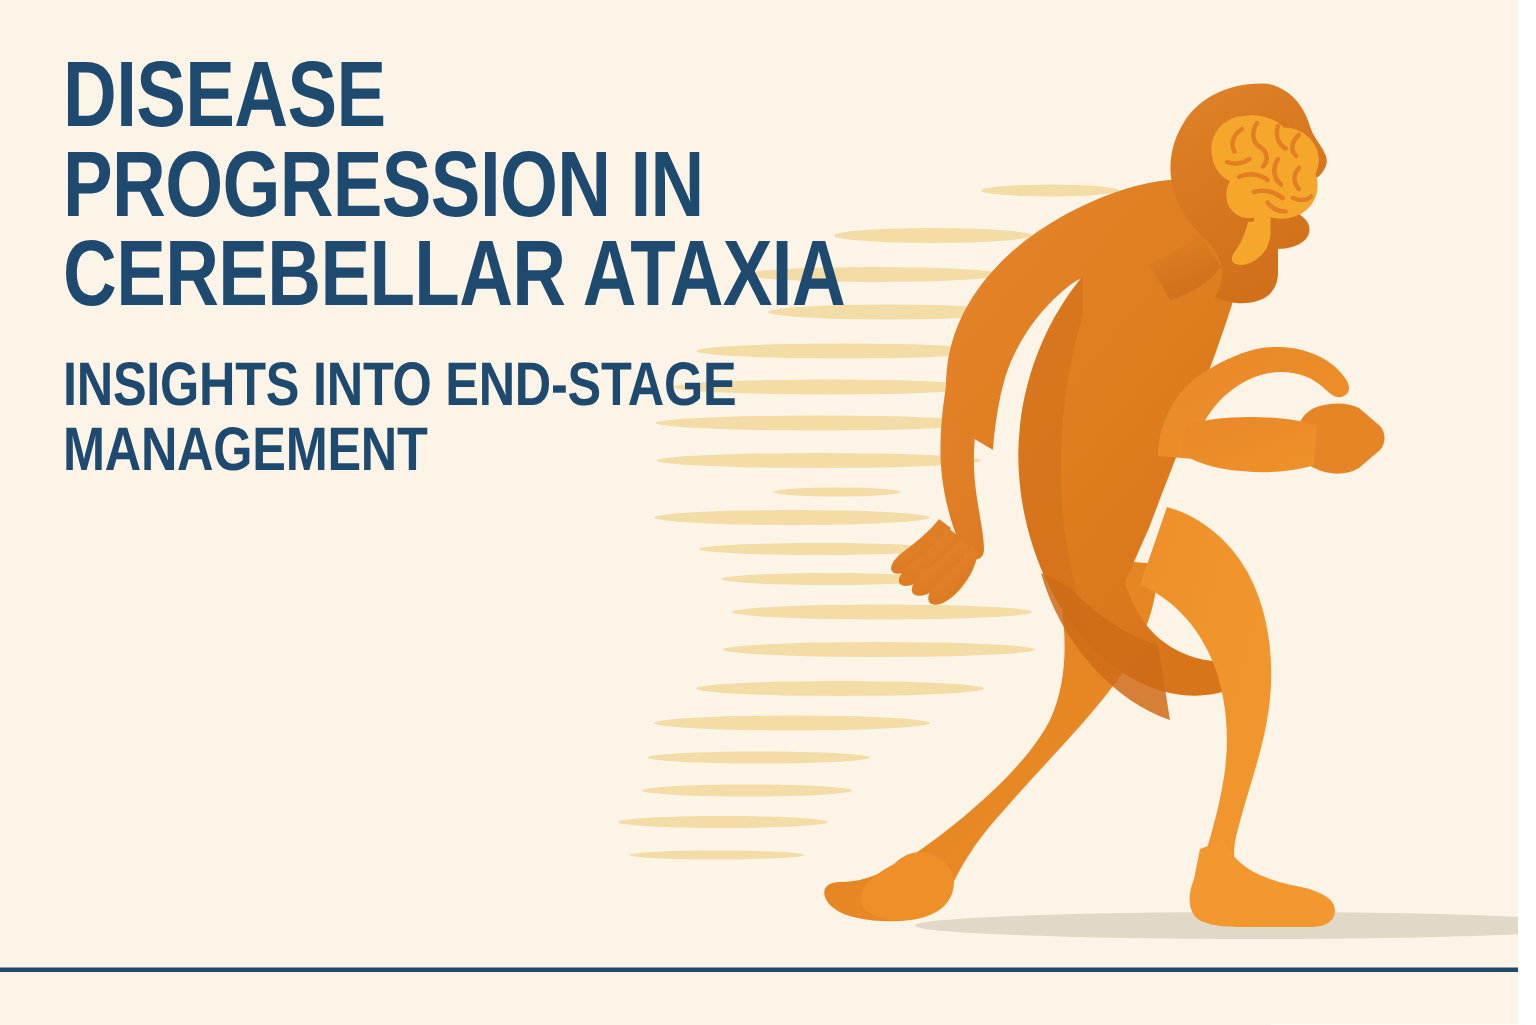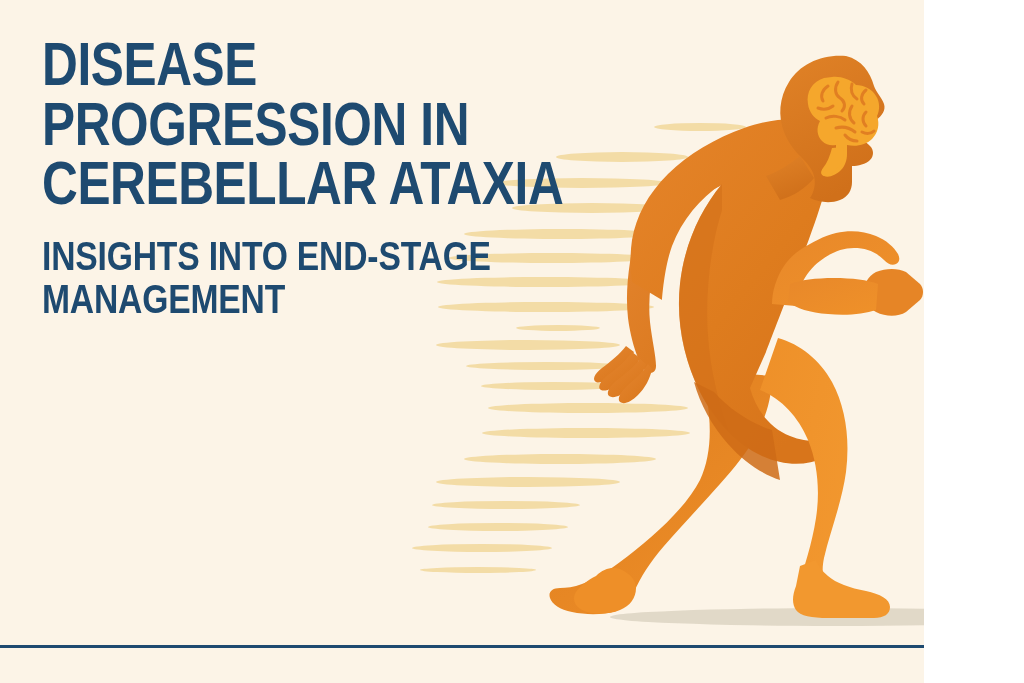--- a/index.html
+++ b/index.html
@@ -2,21 +2,21 @@
 <html><head>
 <meta charset="utf-8">
 <style>
   html, body {
     margin: 0;
     padding: 0;
     background: #ffffff;
   }
   #poster {
     position: relative;
-    width: 924px;
+    width: 1012px;
     height: 683px;
     background: #FCF4E7;
     overflow: hidden;
     font-family: "Liberation Sans", sans-serif;
   }
 
   
   #text-block {
     position: absolute;
     left: 42px;

